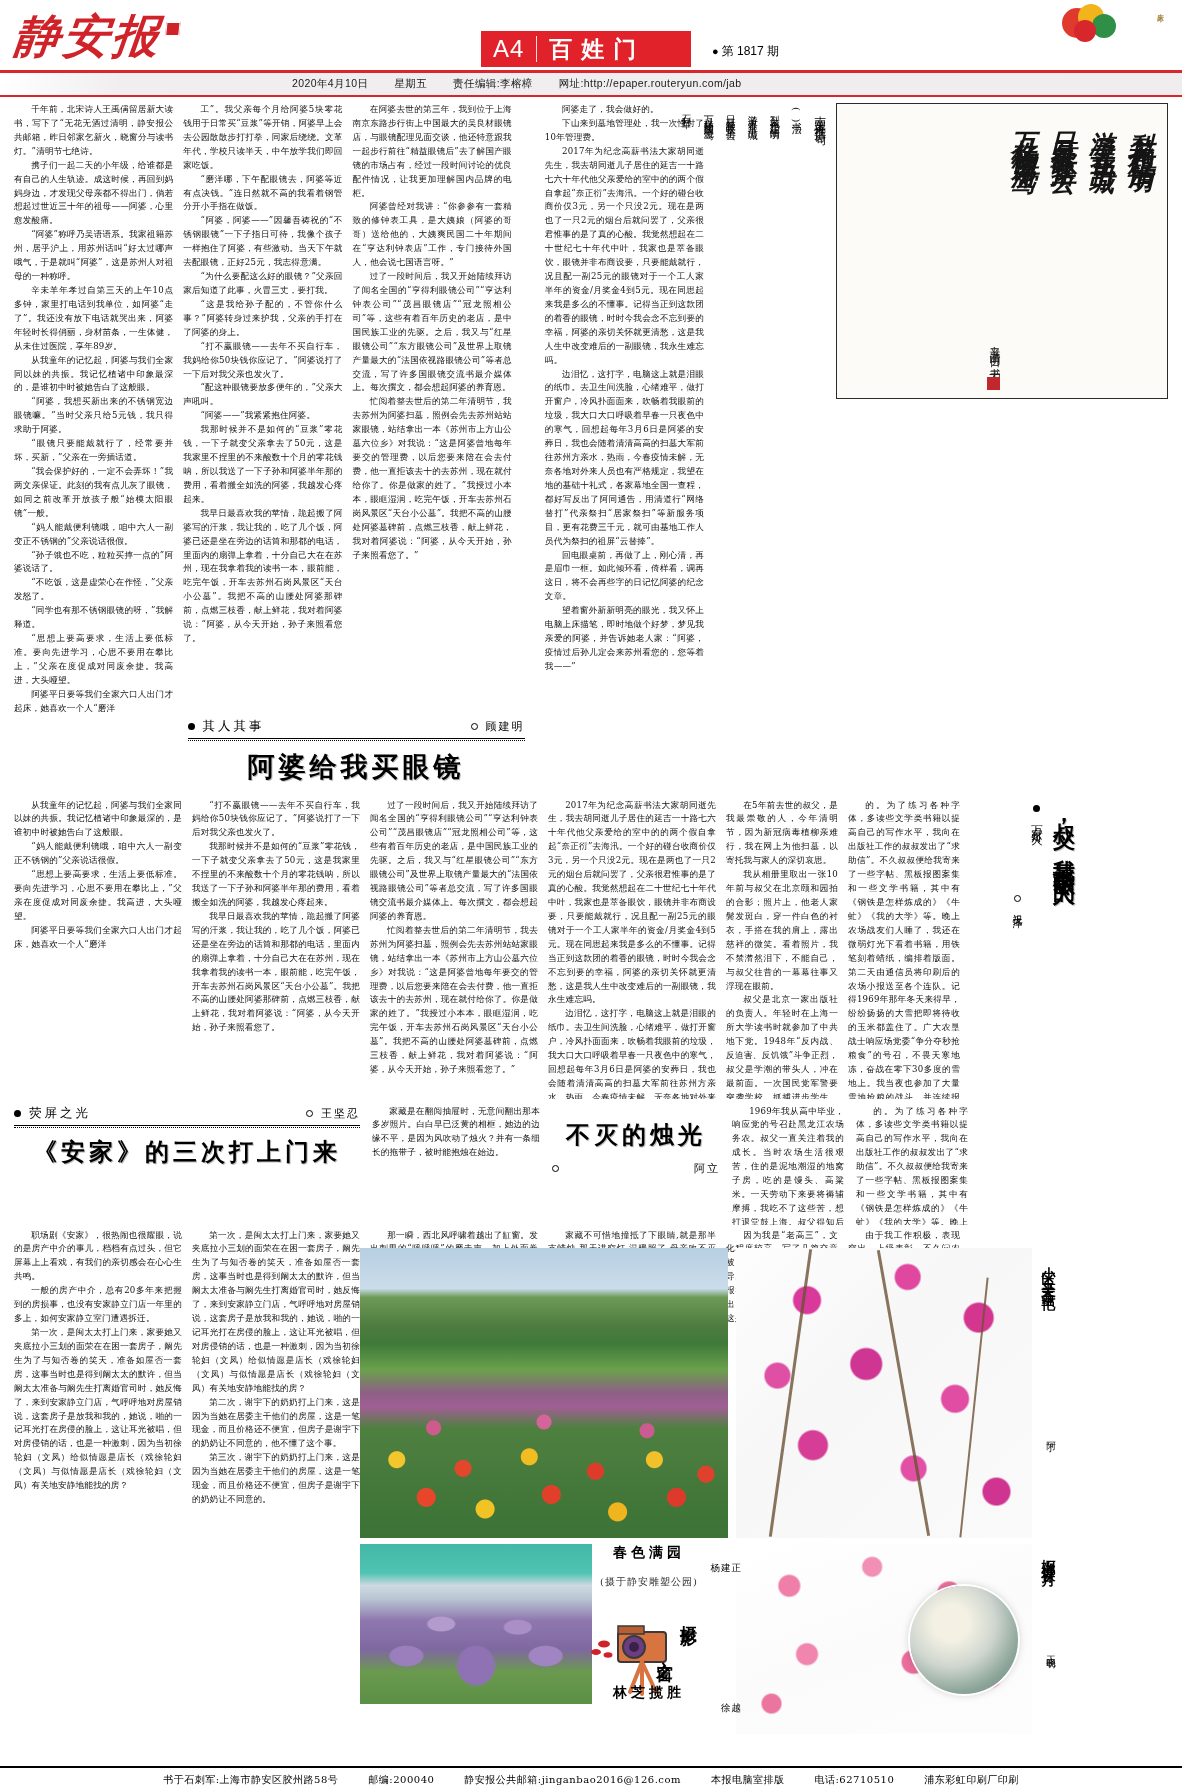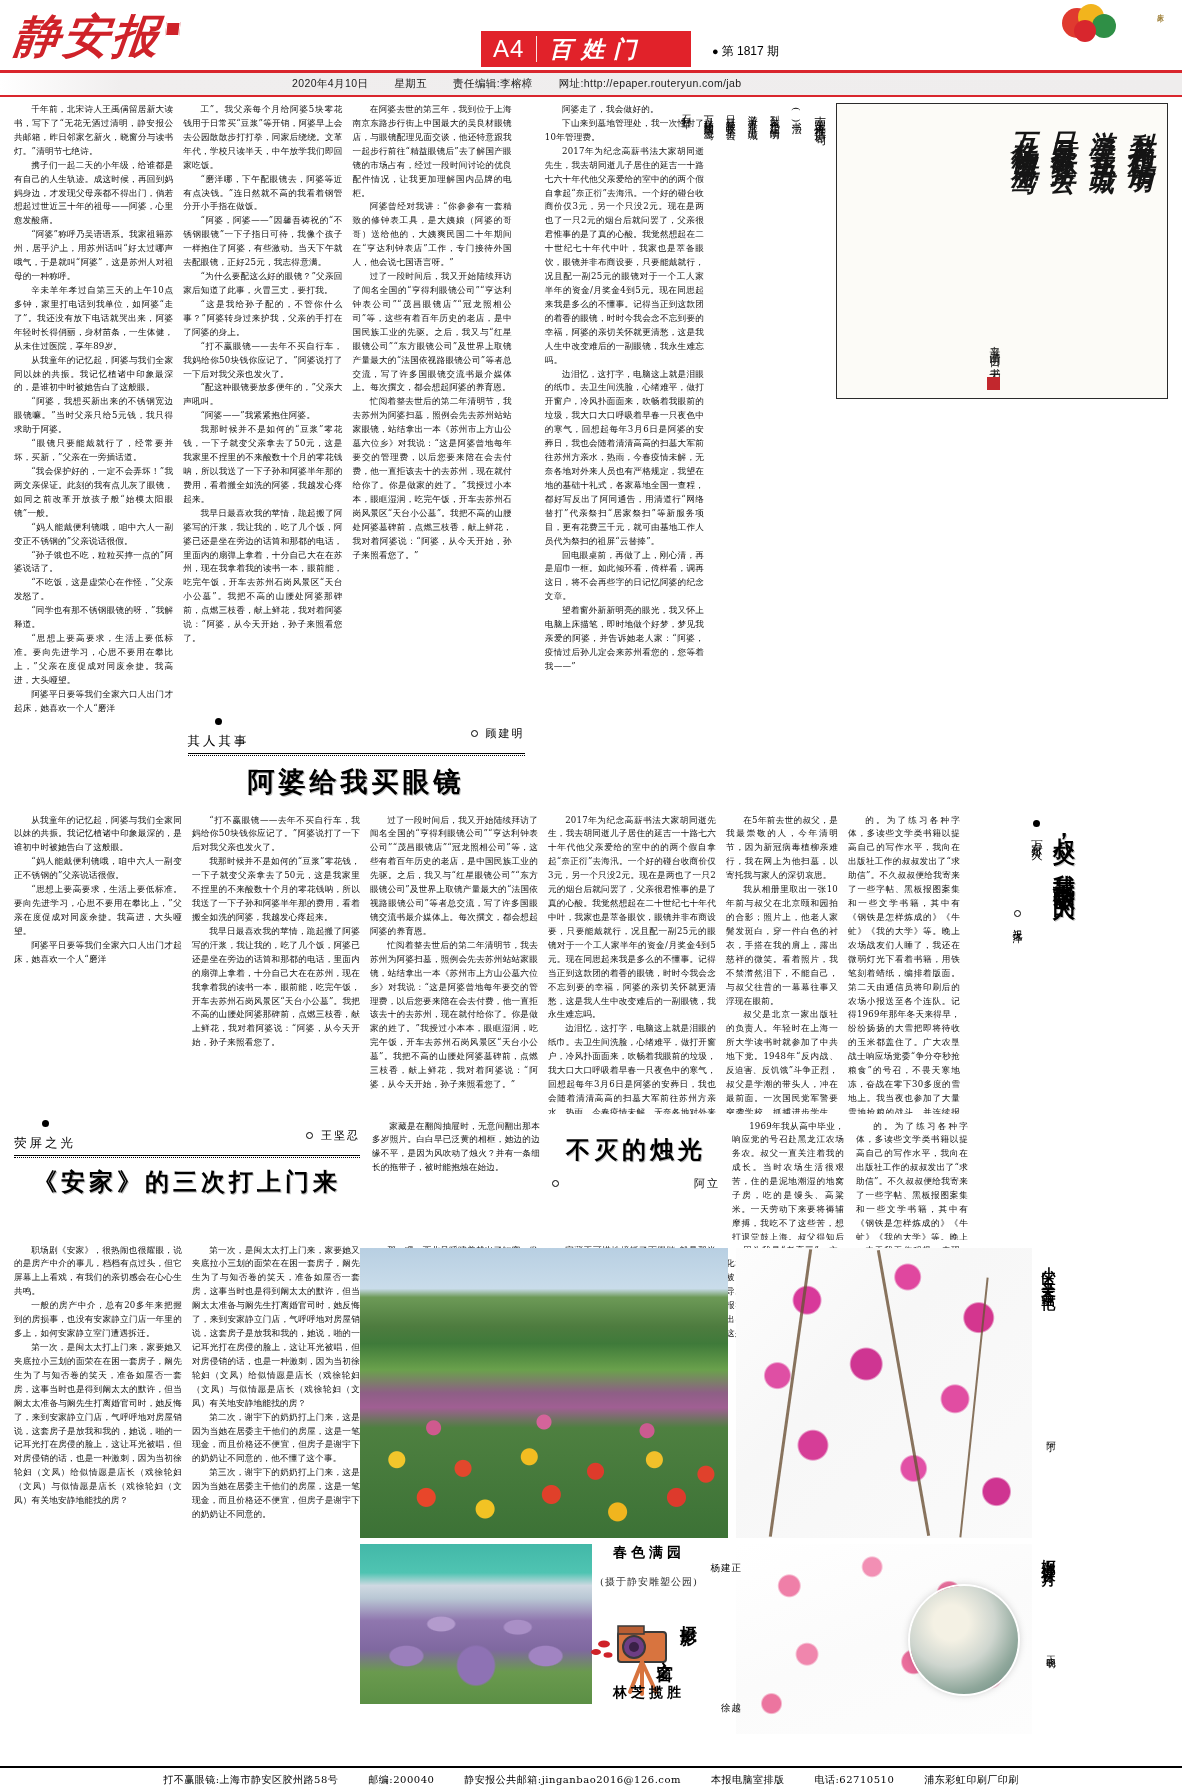--- a/index.html
+++ b/index.html
@@ -43,21 +43,21 @@
     color:#fff;
     display:flex; align-items:center;
     padding:0 12px;
     min-width:210px;
   }
   .flag-page { font-family:"Liberation Sans", sans-serif; font-size:24px; letter-spacing:1px; }
   .flag-div { width:1px; height:26px; background:#fff; margin:0 12px; opacity:.85; }
   .flag-name {
     font-family:"DejaVu Serif", serif;
     font-size:23px; letter-spacing:9px;
-    font-style:italic; font-weight:bold;
+    font-weight:bold;
   }
   .issue {
     position:absolute; left:712px; top:43px;
     font-size:12px;
     font-family:"Liberation Sans", sans-serif;
   }
   .issue .dot { font-size:11px; margin-right:3px; }
   .dragon-logo {
     position:absolute; right:18px; top:2px;
     width:108px; height:46px;
@@ -97,21 +97,21 @@
   }
   .col-text p { margin:0; text-indent:2em; }
 
   
   .kicker {
     display:flex; align-items:center; justify-content:space-between;
     font-family:"DejaVu Serif", serif;
     font-size:12.5px;
     padding-bottom:3px;
   }
-  .kicker .k-left { display:flex; align-items:center; gap:8px; letter-spacing:3px;flex-direction:column; }
+  .kicker .k-left { display:flex; align-items:center; gap:8px; letter-spacing:3px; }
   .kicker .k-right { display:flex; align-items:center; gap:8px; letter-spacing:2px; font-size:11px;}
   .bullet-filled { width:7px; height:7px; border-radius:50%; background:#000; display:inline-block; }
   .bullet-hollow { width:7px; height:7px; border-radius:50%; border:1.3px solid #000; display:inline-block; }
   .kicker-rule {
     border-top:1.4px solid #000;
     border-bottom:1.2px dotted #000;
     height:3px;
     margin-bottom:8px;
   }
   .headline {
@@ -630,19 +630,19 @@
     <div style="position:absolute;left:72px;top:40px;font-family:'DejaVu Serif',serif;font-weight:bold;font-size:17px;writing-mode:vertical-rl;letter-spacing:3px;">之窗</div>
   </div>
 
   <div style="position:absolute;left:196px;top:436px;width:186px;">
     <div class="cap-title">林芝揽胜</div>
     <div class="cap-author">徐越</div>
   </div>
 </div>
 
 <div class="footer">
-  <span>打不赢眼镜:上海市静安区胶州路58号</span>
+  <span>书于石刺军:上海市静安区胶州路58号</span>
   <span>邮编:200040</span>
   <span>静安报公共邮箱:jinganbao2016@126.com</span>
   <span>本报电脑室排版</span>
   <span>电话:62710510</span>
   <span>浦东彩虹印刷厂印刷</span>
 </div>
 
 </body></html>

